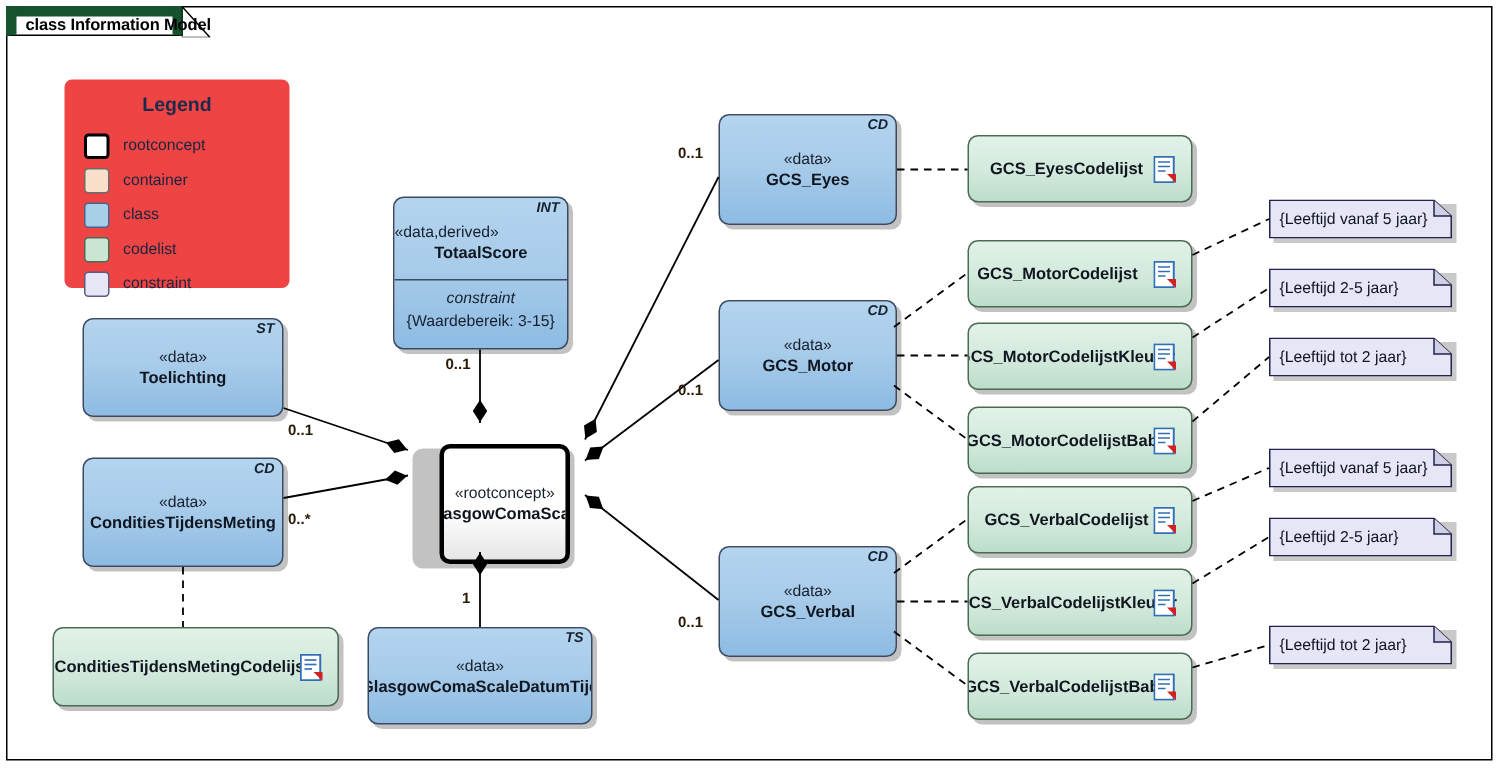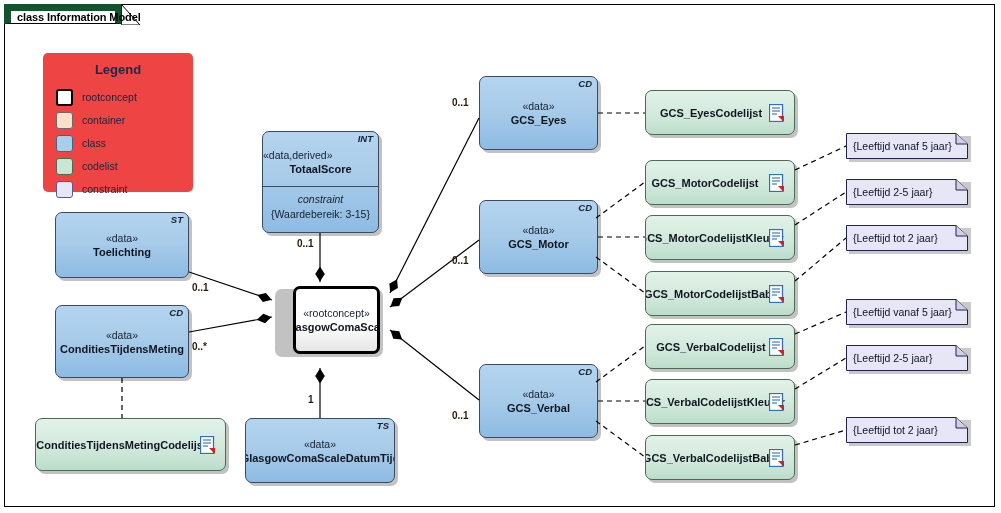--- a/index.html
+++ b/index.html
@@ -168,21 +168,21 @@
       </div>
       <div class="comp-sep"></div>
       <div class="comp-bot">
         <div class="comp-title">constraint</div>
         <div class="comp-item">{Waardebereik: 3-15}</div>
       </div>
     </div>
     <span class="corner-tag">INT</span>
   </div>
 
-  <div class="node n-root" style="left:272px;top:286px;width:108px;height:68px;padding-left:21px;">
+  <div class="node n-root" style="left:272px;top:296px;width:108px;height:80px;padding-left:21px;">
     <div class="shadow"></div>
     <div class="body">
       <div class="stereo">«rootconcept»</div>
       <div class="nname">GlasgowComaScale</div>
     </div>
   </div>
 
   <div class="node n-data" style="left:55px;top:212px;width:134px;height:66px;">
     <div class="shadow"></div>
     <div class="body">

